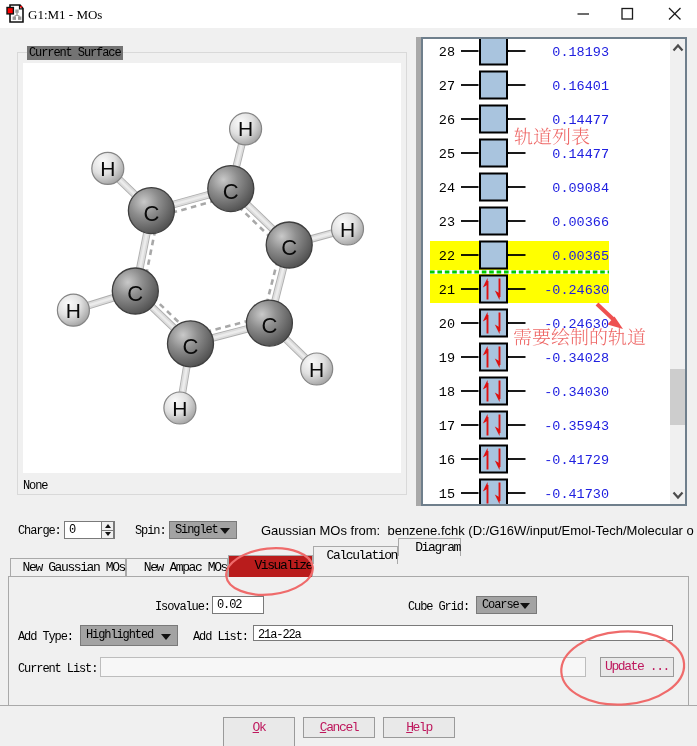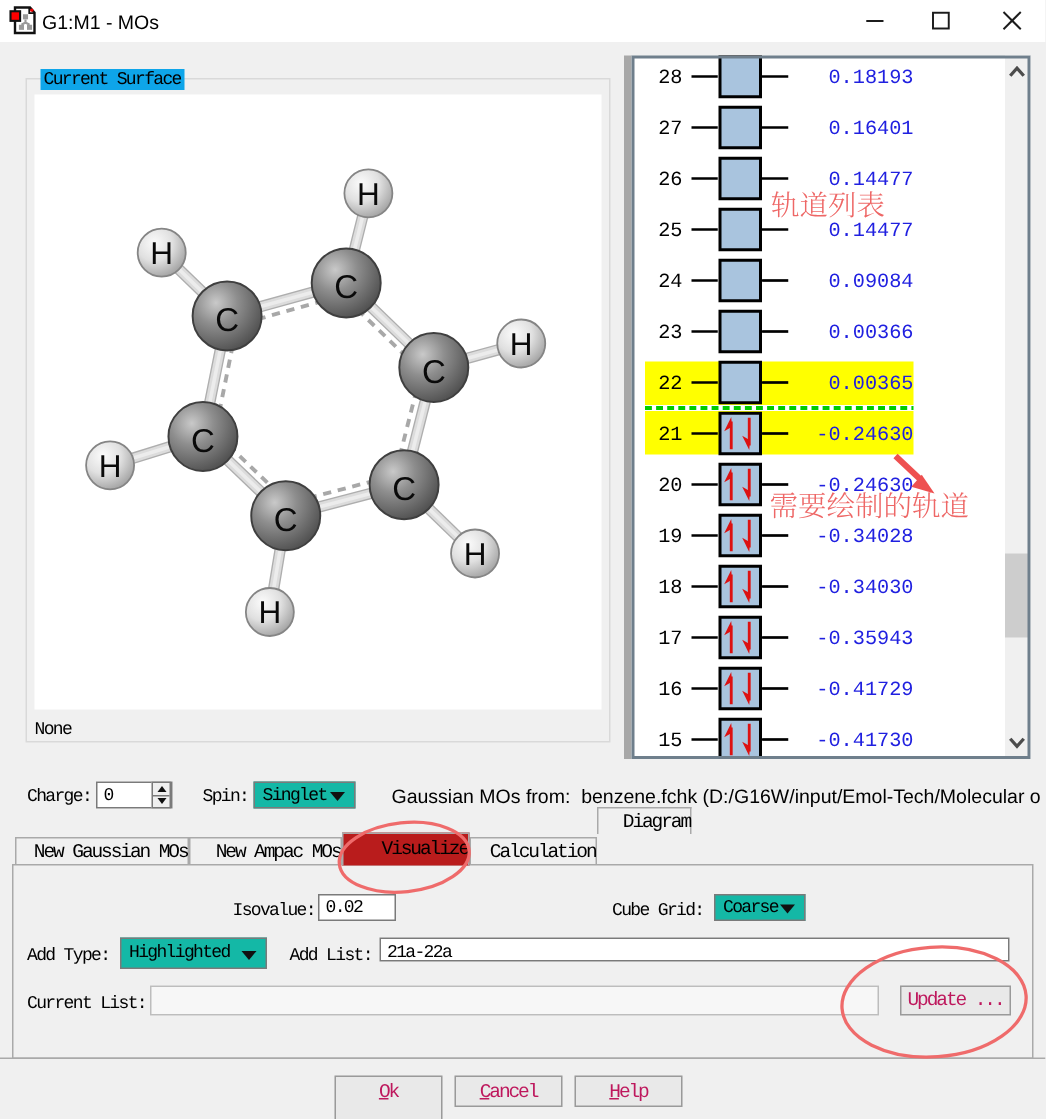--- a/index.html
+++ b/index.html
@@ -1,44 +1,44 @@
 <!DOCTYPE html>
 <html><head><meta charset="utf-8"><style>
 *{margin:0;padding:0;box-sizing:border-box}
 html,body{width:697px;height:746px;overflow:hidden;background:#f0f0f0;font-family:"Liberation Mono",monospace;position:relative}
 .abs{position:absolute}
 .ml{font-family:"Liberation Mono",monospace;font-size:12px;letter-spacing:-1.1px;color:#000;white-space:nowrap}
-.combo{position:absolute;background:#14b8a6;border:1px solid #7a7a7a;font-size:12px;letter-spacing:-1.1px;line-height:16px;padding-left:5px;white-space:nowrap}
+.combo{position:absolute;background:#a3a3a3;border:1px solid #7a7a7a;font-size:12px;letter-spacing:-1.1px;line-height:16px;padding-left:5px;white-space:nowrap}
 .combo .ar{position:absolute;right:6px;top:50%;margin-top:-2px;width:0;height:0;border-left:5px solid transparent;border-right:5px solid transparent;border-top:6px solid #111}
 .inp{position:absolute;background:#fff;border:1px solid #7a7a7a;font-size:12px;letter-spacing:-1.1px;padding-left:4px;white-space:nowrap}
 .btn{position:absolute;background:#e9e9e9;border:1px solid #9a9a9a;font-size:13px;letter-spacing:-1.4px;text-align:center;color:#be185d}
 .tab{position:absolute;background:#f0f0f0;border:1px solid #a9a9a9;border-bottom:none;font-size:13px;letter-spacing:-1.4px;text-align:right;color:#000}
 </style></head><body>
 
 <div class="abs" style="left:0;top:0;width:697px;height:28px;background:#fff"></div>
 <svg class="abs" style="left:6px;top:3px" width="20" height="22" viewBox="0 0 20 22">
  <path d="M4 2 L14 2 L17 5.5 L17 19 L4 19 Z" fill="#fff" stroke="#111" stroke-width="1.6"></path>
  <path d="M13.5 2 L13.5 5.8 L17 5.8" fill="none" stroke="#111" stroke-width="1.2"></path>
  <circle cx="15.2" cy="3.8" r="1.1" fill="#e00"></circle>
  <rect x="1" y="4.5" width="6.4" height="6.4" fill="#f00" stroke="#111" stroke-width="1.4"></rect>
  <rect x="9.3" y="6.5" width="3.4" height="3.4" fill="#999"></rect>
  <rect x="6.6" y="13.5" width="3.4" height="3.4" fill="#999"></rect>
  <rect x="12" y="13.5" width="3.4" height="3.4" fill="#999"></rect>
  <path d="M11 10 L11 12 M8.3 13.5 L11 12 L13.7 13.5" stroke="#999" stroke-width="1.4" fill="none"></path>
 </svg>
-<div class="abs" style="left:28px;top:7px;font-family:Liberation Sans, sans-serif;font-size:13px;color:#000">G1:M1 - MOs</div>
+<div class="abs" style="left:28px;top:7px;font-family:Liberation Serif, serif;font-size:13px;color:#000">G1:M1 - MOs</div>
 <svg class="abs" style="left:560px;top:0" width="137" height="28" viewBox="0 0 137 28">
  <line x1="17.5" y1="14" x2="29" y2="14" stroke="#1c1c1c" stroke-width="1.3"></line>
  <rect x="62" y="8.5" width="10.5" height="10.5" fill="none" stroke="#1c1c1c" stroke-width="1.3"></rect>
  <line x1="109" y1="8" x2="120.5" y2="19.5" stroke="#1c1c1c" stroke-width="1.3"></line>
  <line x1="120.5" y1="8" x2="109" y2="19.5" stroke="#1c1c1c" stroke-width="1.3"></line>
 </svg>
 
 <div class="abs" style="left:17px;top:52px;width:390px;height:443px;border:1px solid #d9d9d9"></div>
-<div class="abs ml" style="left:27px;top:46px;background:#0ea5e9;padding:0 2px">Current Surface</div>
+<div class="abs ml" style="left:27px;top:46px;background:#737373;padding:0 2px">Current Surface</div>
 <div class="abs" style="left:23px;top:63px;width:378px;height:410px;background:#fff"></div>
 <svg class="abs" style="left:23px;top:63px" width="378" height="410" viewBox="0 0 378 410">
     <defs>
       <radialGradient id="gC" cx="0.34" cy="0.31" r="0.82">
         <stop offset="0" stop-color="#c9c9c9"></stop>
         <stop offset="0.38" stop-color="#8e8e8e"></stop>
         <stop offset="0.85" stop-color="#565656"></stop>
         <stop offset="1" stop-color="#474747"></stop>
       </radialGradient>
       <radialGradient id="gH" cx="0.35" cy="0.30" r="0.84">
@@ -251,21 +251,21 @@
  <div style="position:absolute;left:2.5px;top:2px;width:0;height:0;border-left:3px solid transparent;border-right:3px solid transparent;border-bottom:4px solid #111"></div>
  <div style="position:absolute;left:0;top:7.5px;width:11px;height:1px;background:#7a7a7a"></div>
  <div style="position:absolute;left:2.5px;bottom:2px;width:0;height:0;border-left:3px solid transparent;border-right:3px solid transparent;border-top:4px solid #111"></div>
 </div>
 <div class="abs ml" style="left:135px;top:524px">Spin:</div>
 <div class="combo" style="left:169px;top:521px;width:68px;height:18px">Singlet<span class="ar"></span></div>
 <div class="abs" style="left:261px;top:523px;font-family:'Liberation Sans',sans-serif;font-size:13px;color:#000;white-space:nowrap">Gaussian MOs from:&nbsp; benzene.fchk (D:/G16W/input/Emol-Tech/Molecular o</div>
 
 <div class="tab" style="left:10px;top:558px;width:116px;height:18px;line-height:17px">New Gaussian MOs</div>
 <div class="tab" style="left:126px;top:558px;width:102px;height:18px;line-height:17px">New Ampac MOs</div>
-<div class="tab" style="left:313px;top:558px;width:85px;height:18px;line-height:17px">Calculation</div>
+<div class="tab" style="left:313px;top:546px;width:85px;height:18px;line-height:17px">Calculation</div>
 <div class="tab" style="left:398px;top:538px;width:63px;height:18px;line-height:17px">Diagram</div>
 <div class="abs" style="left:8px;top:576px;width:681px;height:130px;border:1px solid #a9a9a9;background:#f0f0f0"></div>
 <div class="tab" style="left:228px;top:555px;width:85px;height:22px;line-height:20px;z-index:3;background:#b91c1c;font-size:13px;letter-spacing:-1.4px">Visualize</div>
 
 <div class="abs ml" style="left:155px;top:600px">Isovalue:</div>
 <div class="inp" style="left:212px;top:596px;width:52px;height:18px;line-height:16px">0.02</div>
 <div class="abs ml" style="left:408px;top:600px">Cube Grid:</div>
 <div class="combo" style="left:476px;top:596px;width:61px;height:18px">Coarse<span class="ar"></span></div>
 
 <div class="abs ml" style="left:18px;top:630px">Add Type:</div>

